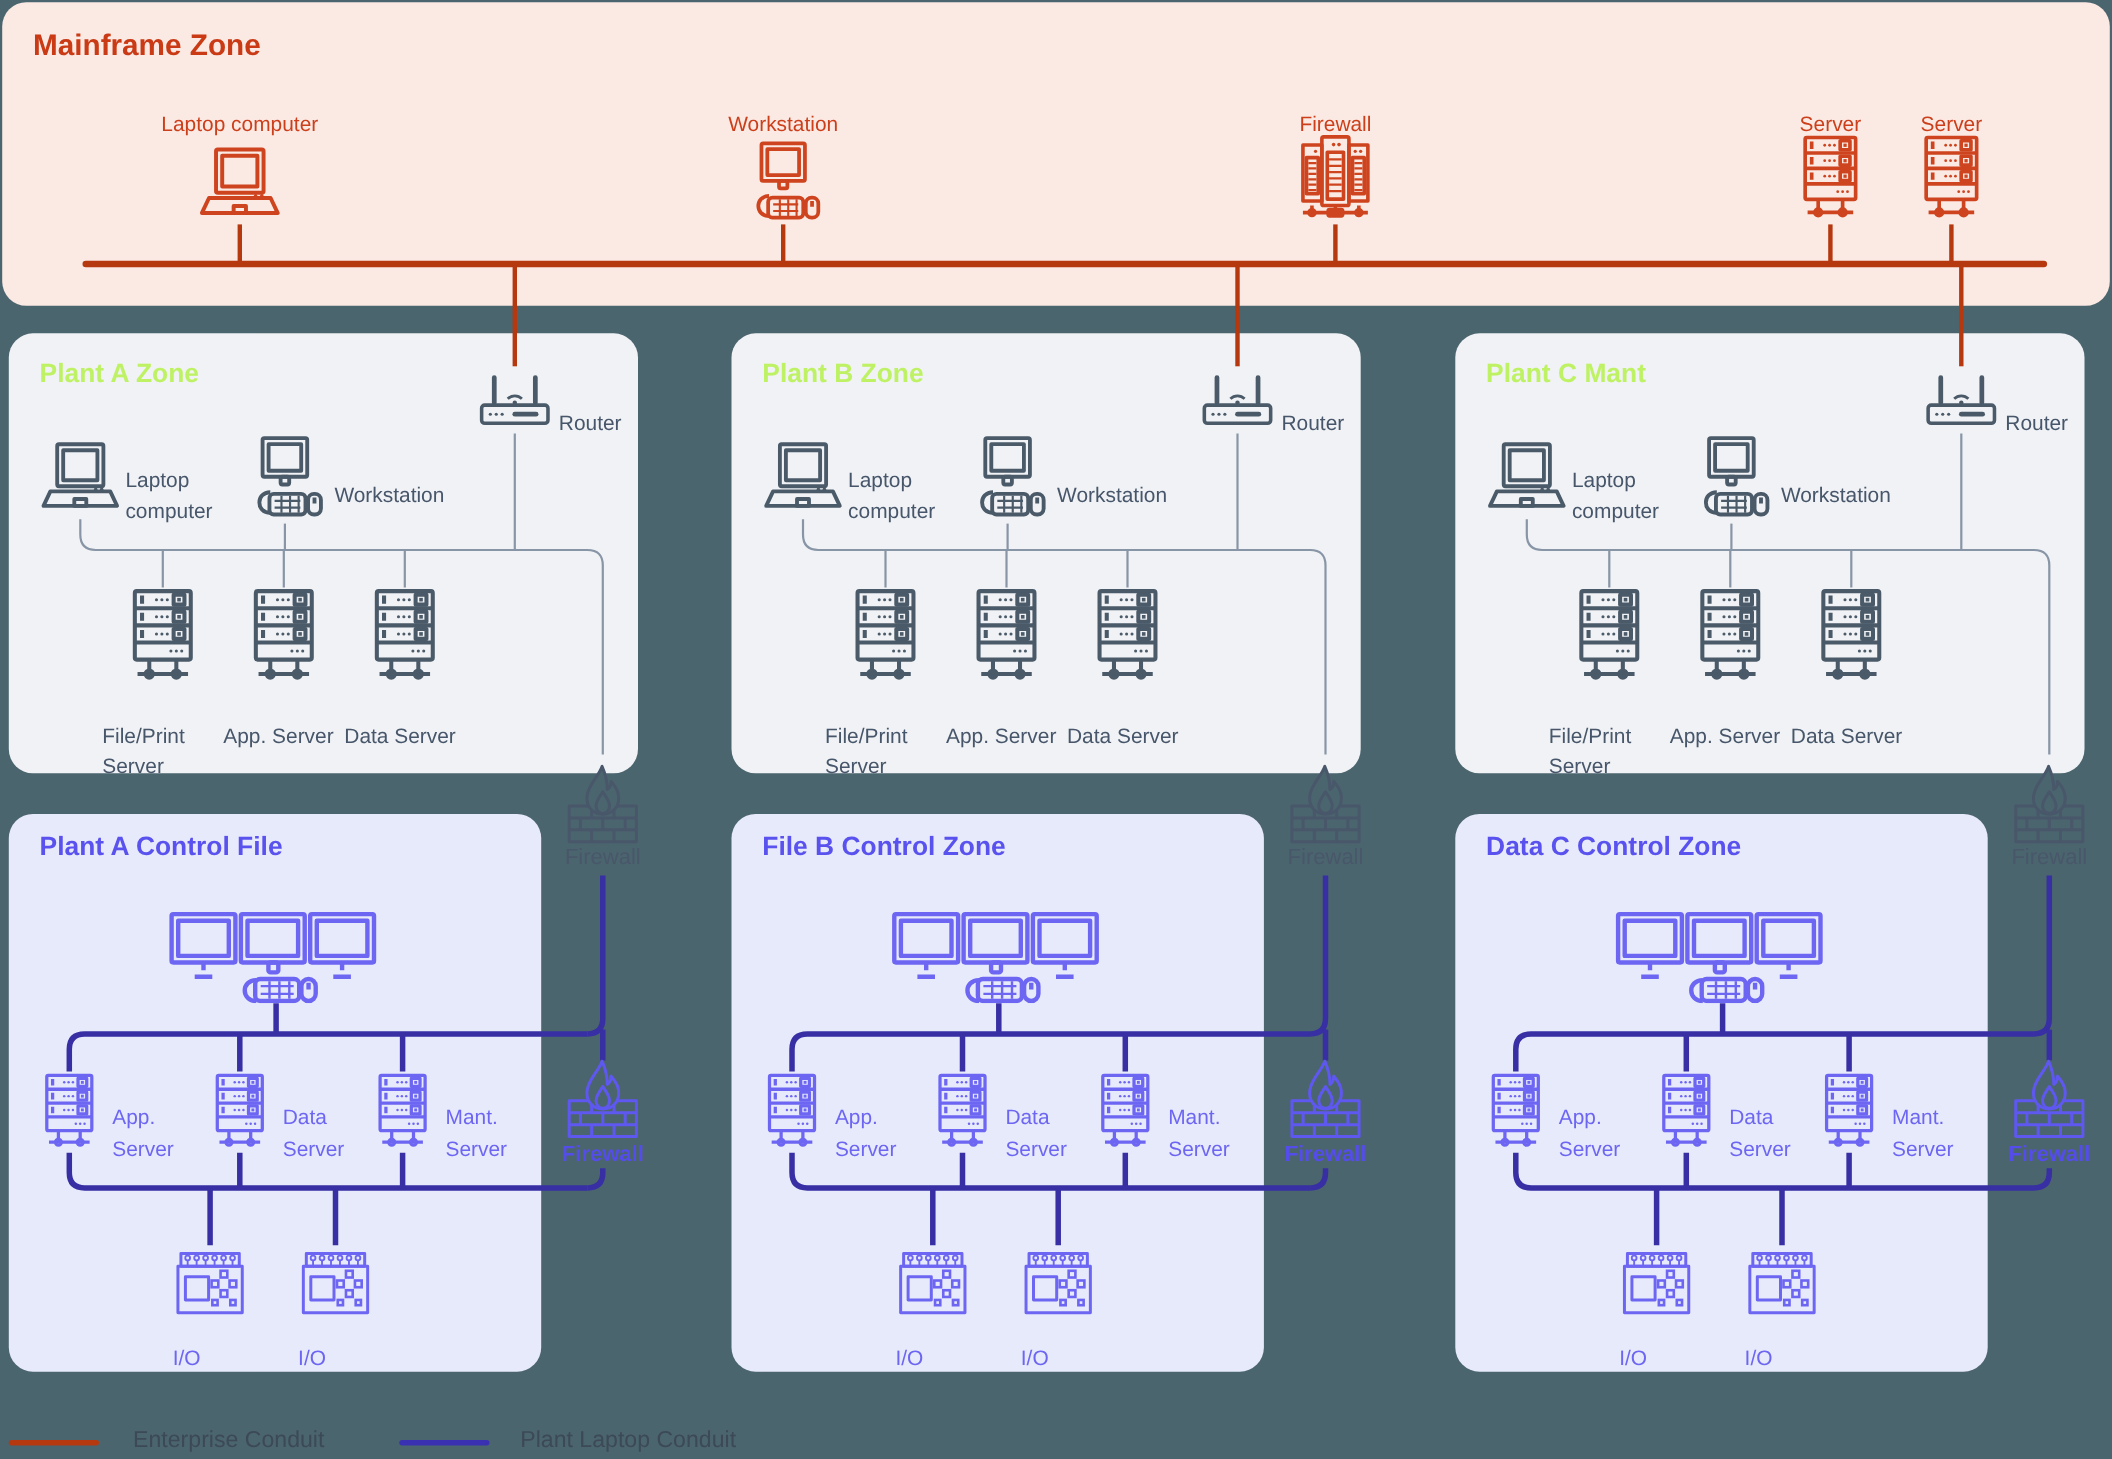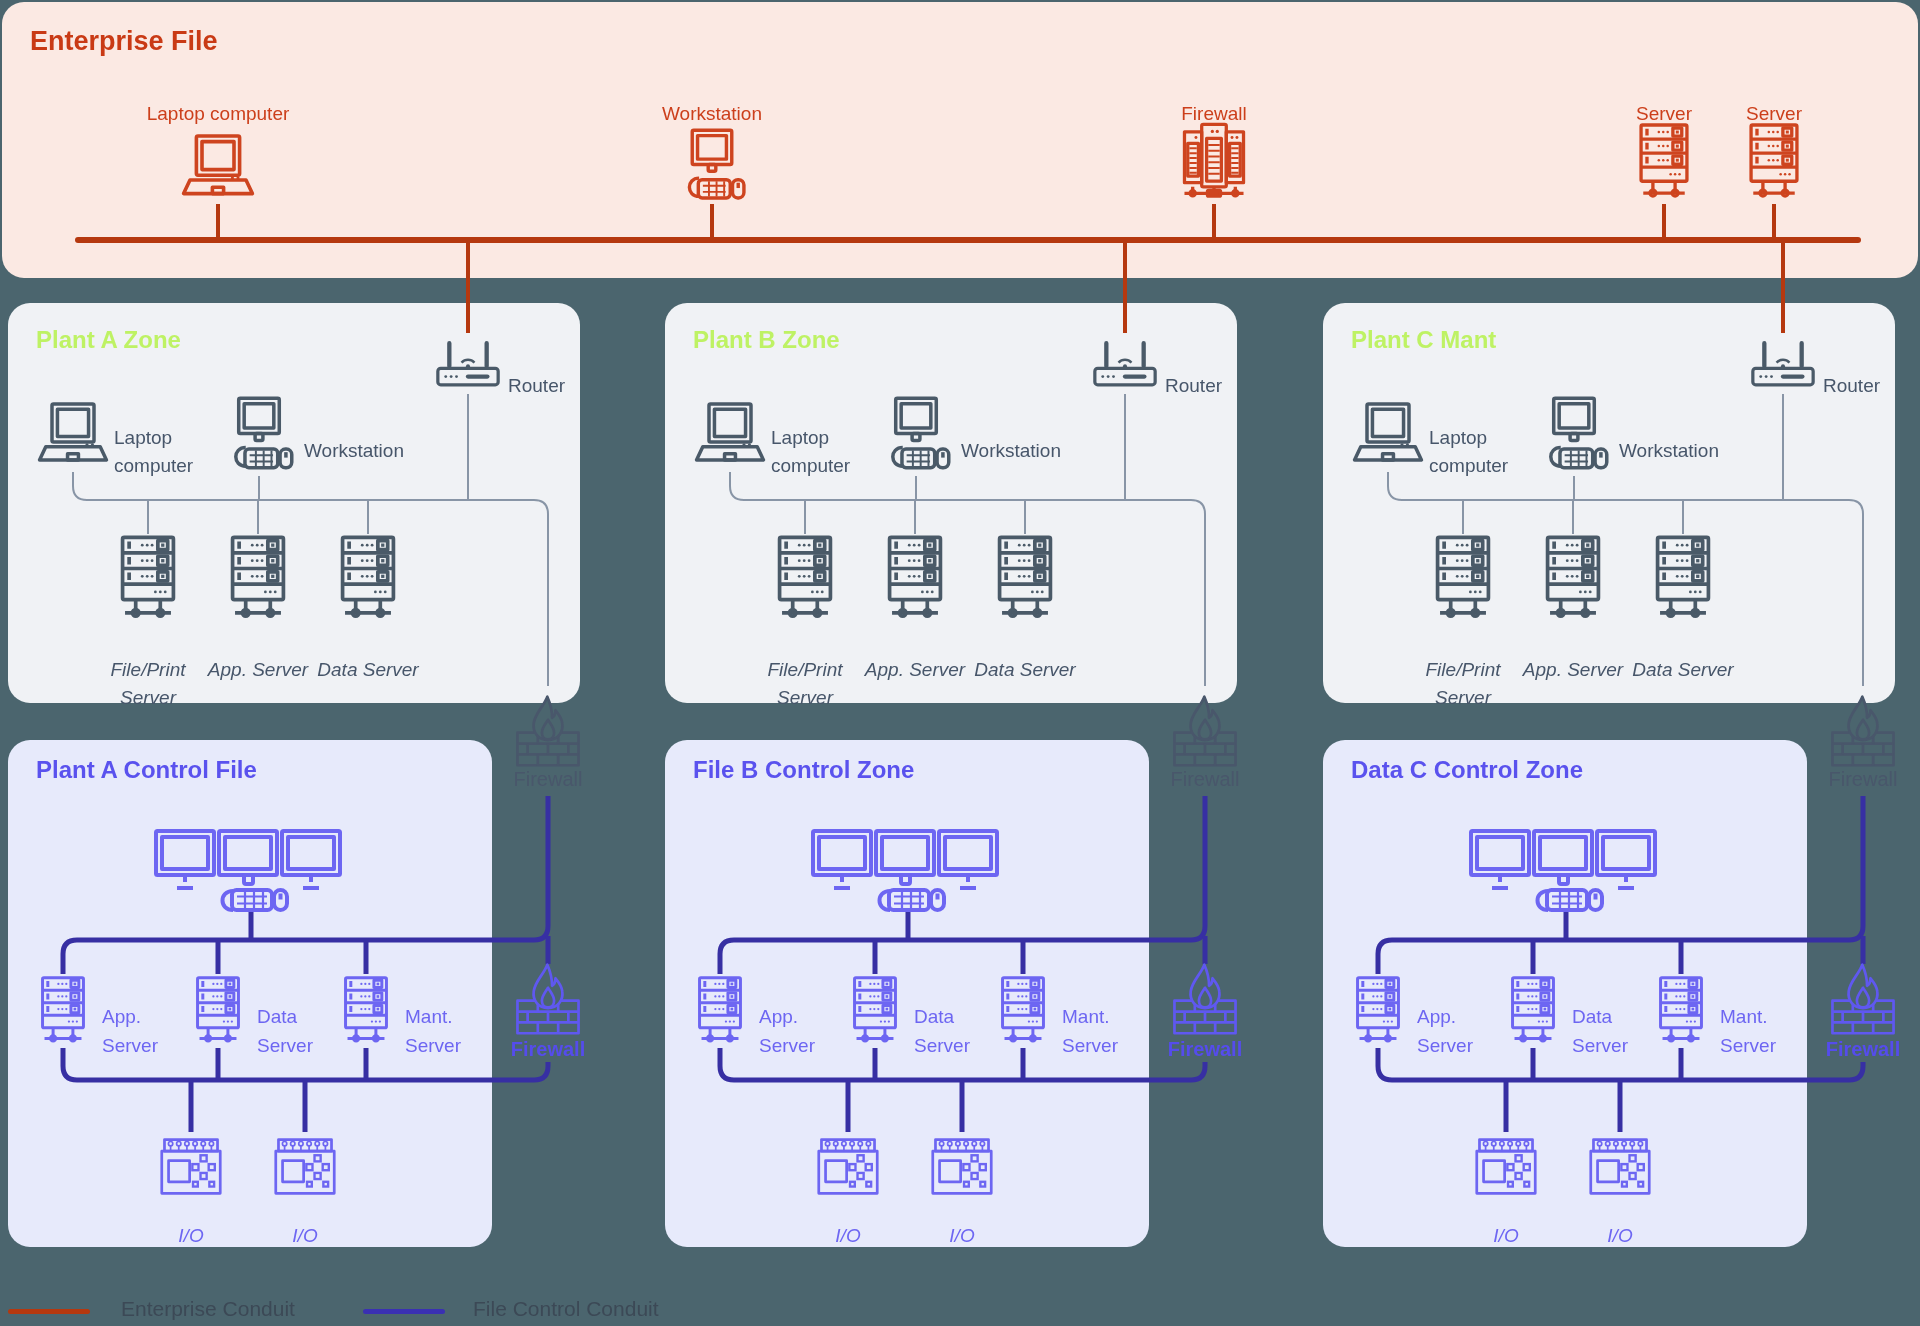--- a/index.html
+++ b/index.html
@@ -11,21 +11,21 @@
   .pz{top:303px;width:572px;height:400px;background:#F0F2F5;left:0;}
   .cz{top:740px;width:484px;height:507px;background:#E7EAFB;left:0;}
   .col{position:absolute;top:0;width:600px;height:1326px;}
   .ent-title{left:30px;top:26px;font-size:27px;font-weight:bold;color:#C93A15;}
   .pz-title{left:28px;top:326px;font-size:24px;font-weight:bold;color:#bef264;}
   .cz-title{left:28px;top:756px;font-size:24px;font-weight:bold;color:#5A52EE;}
   .lbl{font-size:19px;line-height:28px;margin-top:18px;}
   .ent-lbl{color:#CC3F1B;text-align:center;width:240px;top:82px;}
   .sl-lbl{color:#47566A;}
   .pu-lbl{color:#6D66F2;line-height:29px;}
-  .ctr{text-align:center;font-style:italic;}
+  .ctr{}
   .ent-ic{color:#CE441F;}
   .sl-ic{color:#4A5A68;}
   .pu-ic{color:#6D66F2;}
   .fw-sl{color:#49576B;}
   .fw-bl{color:#5F58F0;}
   .fw-lbl-sl{color:#49576B;font-size:20px;text-align:center;width:100px;}
   .fw-lbl-bl{color:#554CEC;font-size:20px;font-weight:bold;text-align:center;width:100px;}
   .rline{background:#B5380F;}
   .busline{background:#B5380F;border-radius:3px;}
   .legend-lbl{font-size:21px;color:#3C4956;}
@@ -180,21 +180,21 @@
       <rect x="53" y="67" width="7" height="7"></rect>
       <rect x="77" y="67" width="7" height="7"></rect>
     </g>
   </symbol>
 </defs>
 </svg>
 
 <div class="canvas">
 
   <div class="zone ent-zone"></div>
-  <div class="abs ent-title">Enterprise File</div>
+  <div class="abs ent-title">Mainframe Zone</div>
 
   <div class="abs lbl ent-lbl" style="left:98px;">Laptop computer</div>
   <svg class="icon abs ent-ic" style="left:178px;top:132px;" width="80" height="72">
       <use href="#i-laptop"></use>
     </svg>
 
   <div class="abs lbl ent-lbl" style="left:592px;">Workstation</div>
   <svg class="icon abs ent-ic" style="left:674px;top:128px;" width="76" height="76">
       <use href="#i-workstation"></use>
     </svg>
@@ -493,15 +493,15 @@
     <svg class="icon abs pu-ic" style="left:263px;top:1136px;" width="68" height="63">
         <use href="#i-io"></use>
       </svg>
     <div class="abs lbl pu-lbl ctr" style="left:149px;top:1203px;width:68px;">I/O</div>
     <div class="abs lbl pu-lbl ctr" style="left:263px;top:1203px;width:68px;">I/O</div>
   </div>
 
   <div class="abs swatch" style="left: 8px; background: rgb(181, 56, 15);"></div>
   <div class="abs legend-lbl" style="left:121px;top:1297px;">Enterprise Conduit</div>
   <div class="abs swatch" style="left: 363px; background: rgb(58, 48, 178);"></div>
-  <div class="abs legend-lbl" style="left:473px;top:1297px;">File Control Conduit</div>
+  <div class="abs legend-lbl" style="left:473px;top:1297px;">Plant Laptop Conduit</div>
 
 </div>
 
 </body></html>

